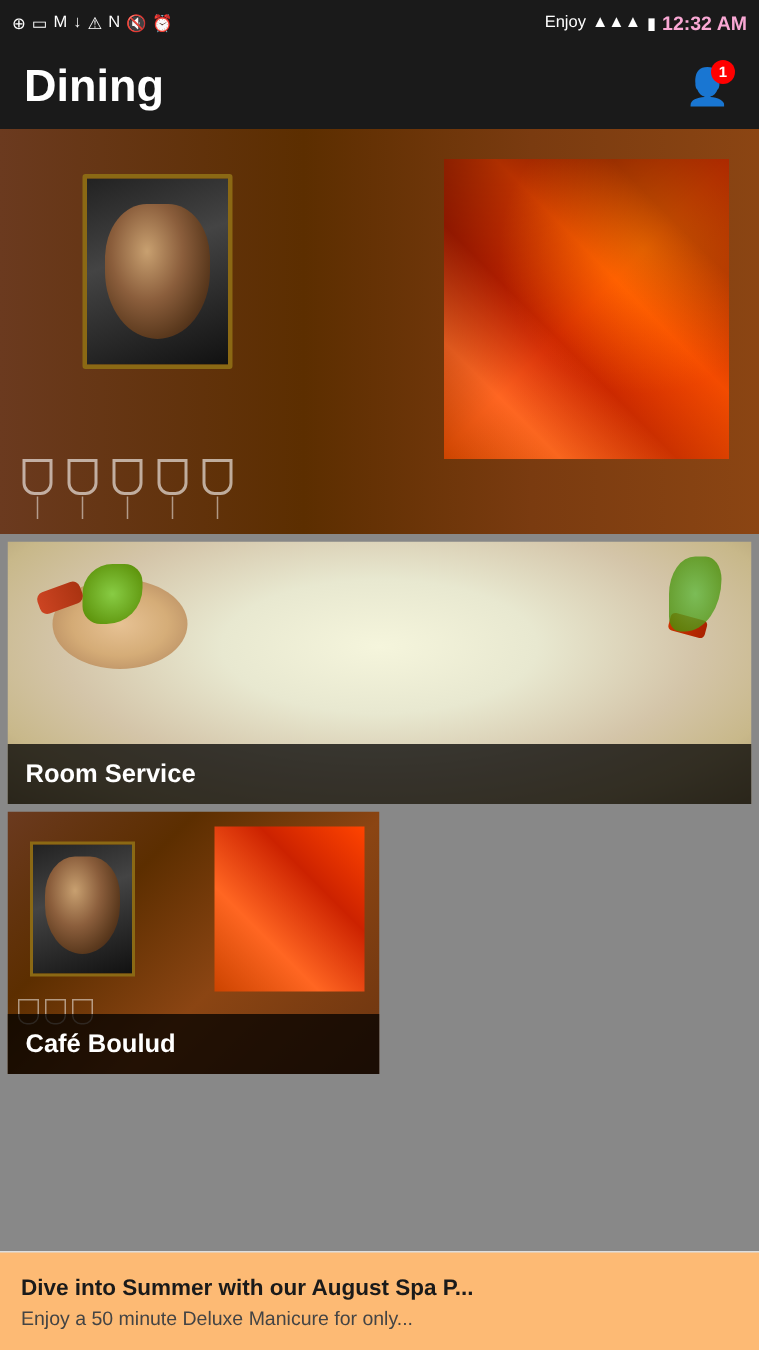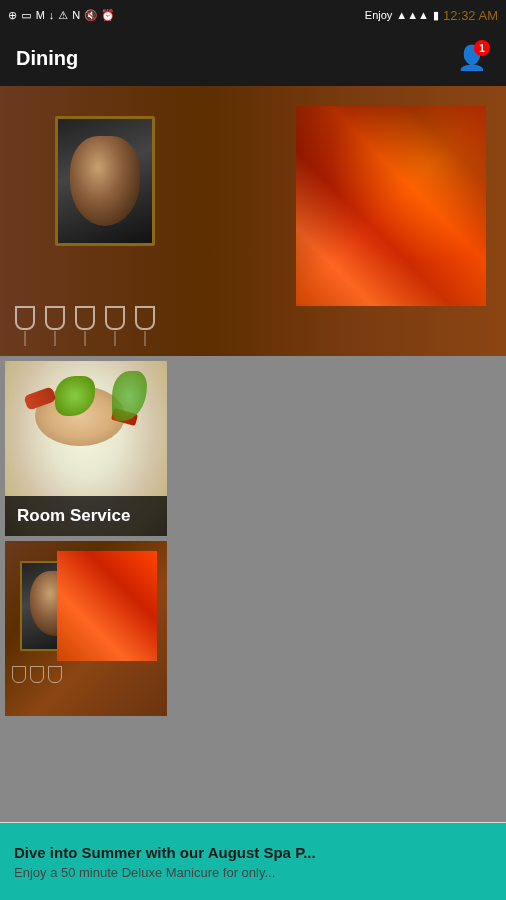--- a/index.html
+++ b/index.html
@@ -40,39 +40,39 @@
       align-items: center;
       gap: 4px;
     }
 
     .status-icon {
       color: white;
       font-size: 11px;
     }
 
     .status-time {
-      color: #a16207;
+      color: #f9a8d4;
       font-size: 13px;
-      font-weight: normal;
+      font-weight: bold;
     }
 
     
     .header {
       width: 100%;
       height: 56px;
       background: #1a1a1a;
       display: flex;
       align-items: center;
       justify-content: space-between;
       padding: 0 16px;
     }
 
     .header-title {
       color: white;
-      font-size: 20px;
+      font-size: 30px;
       font-weight: bold;
     }
 
     .header-icon-wrapper {
       position: relative;
       width: 36px;
       height: 36px;
       display: flex;
       align-items: center;
       justify-content: center;
@@ -201,21 +201,21 @@
       height: 15px;
       background: rgba(255,255,255,0.5);
     }
 
     
     .grid-section {
       width: 100%;
       background: #888;
       padding: 5px;
       display: grid;
-      grid-template-columns: 1fr 1fr 1fr;
+      grid-template-columns: 1fr;
       gap: 5px;
     }
 
     .grid-item {
       position: relative;
       height: 175px;
       overflow: hidden;
       cursor: pointer;
     }
 
@@ -402,22 +402,22 @@
       font-size: 17px;
       font-weight: bold;
     }
 
     
     .bottom-banner {
       position: absolute;
       bottom: 0;
       left: 0;
       right: 0;
-      height: 78px;
-      background: #14b8a6;
+      height: 66px;
+      background: #fdba74;
       display: flex;
       flex-direction: column;
       justify-content: center;
       padding: 10px 14px;
       border-top: 1px solid #ddd;
     }
 
     .banner-title {
       color: #1a1a1a;
       font-size: 15px;
@@ -496,20 +496,21 @@
       <div class="cafe-painting">
         <div class="cafe-painting-face"></div>
       </div>
       <div class="cafe-painting-right"></div>
       <div class="cafe-tables">
         <div class="cafe-glass"></div>
         <div class="cafe-glass"></div>
         <div class="cafe-glass"></div>
       </div>
     </div>
+    <div class="grid-item-label">Café Boulud</div>
   </div>
 
 </div>
 
 <div class="bottom-banner">
   <div class="banner-title">Dive into Summer with our August Spa P...</div>
   <div class="banner-subtitle">Enjoy a 50 minute Deluxe Manicure for only...</div>
 </div>
 
 </body></html>

